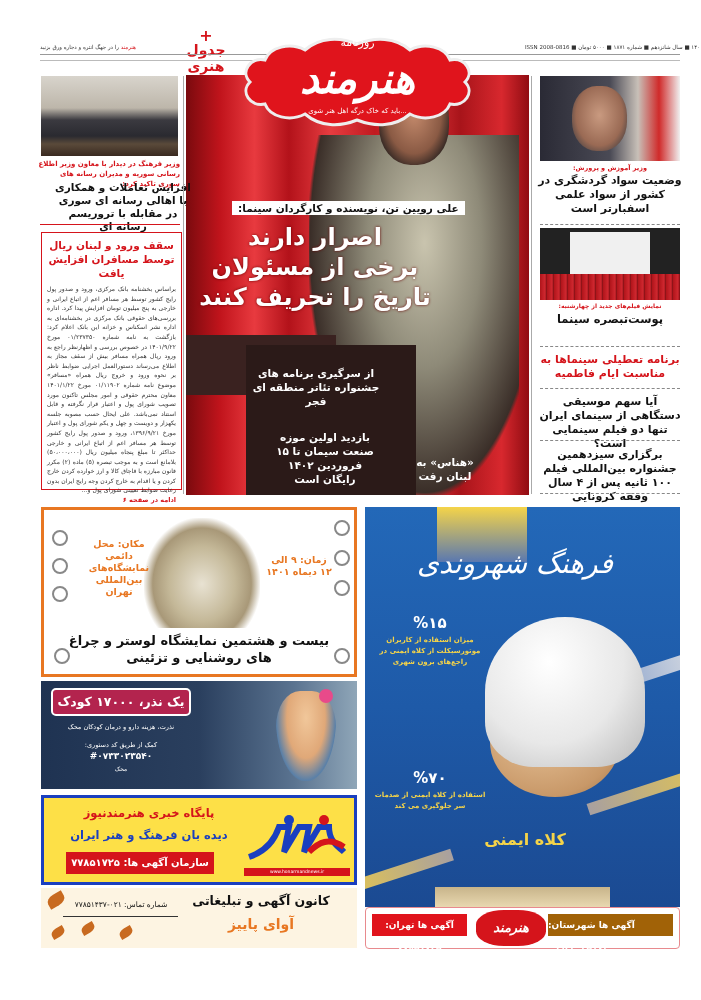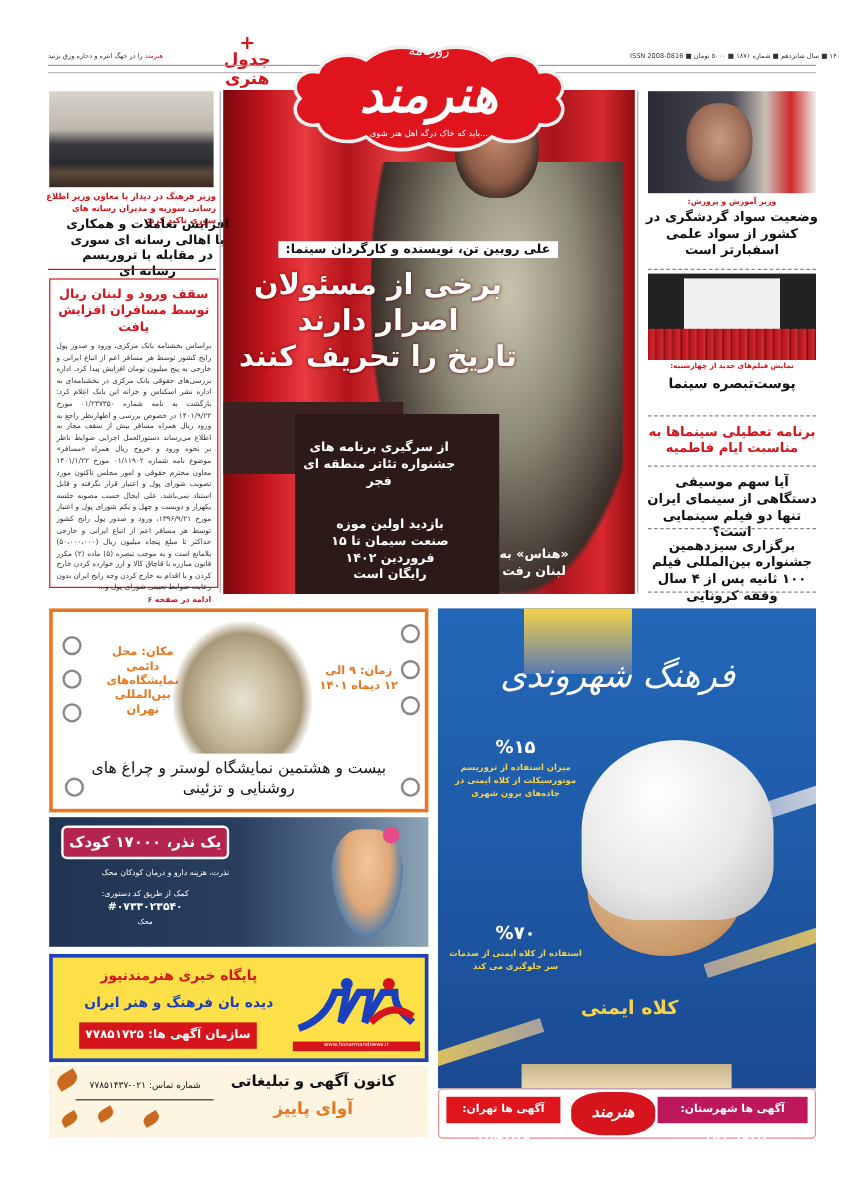--- a/index.html
+++ b/index.html
@@ -47,25 +47,25 @@
 .rt2{left:538px;top:312px;width:144px;text-align:center;color:#111;font-size:11.5px;font-weight:bold}
 .rt3{left:538px;top:353px;width:144px;text-align:center;color:#d5141b;font-size:11px;font-weight:bold;line-height:14px}
 .rt4{left:538px;top:395px;width:144px;text-align:center;color:#111;font-size:11px;font-weight:bold;line-height:14px}
 .rt5{left:538px;top:448px;width:144px;text-align:center;color:#111;font-size:11px;font-weight:bold;line-height:14px}
 .vline{left:531px;top:76px;width:1px;height:418px;background:#aaa}
 .vline2{left:183px;top:76px;width:1px;height:418px;background:#aaa}
 .ad1{left:41px;top:507px;width:316px;height:170px;border:3px solid #e87722;background:#fff}
 .ad1 .chand{position:absolute;left:100px;top:8px;width:116px;height:110px;background:radial-gradient(ellipse at 50% 60%,#e8e2d2 0%,#c4b898 40%,#a89878 60%,transparent 72%)}
 .ad1 .place{position:absolute;left:40px;top:28px;width:70px;text-align:center;color:#e87722;font-size:9.5px;font-weight:bold;line-height:12px}
 .ad1 .time{position:absolute;left:220px;top:44px;width:70px;text-align:center;color:#e87722;font-size:9.5px;font-weight:bold;line-height:12px}
-.ad1 .title{position:absolute;left:20px;top:122px;width:270px;text-align:center;color:#111;font-size:13px;font-weight:normal;line-height:17px}
+.ad1 .title{position:absolute;left:20px;top:122px;width:270px;text-align:center;color:#111;font-size:13px;font-weight:bold;line-height:17px}
 .ad1 .lg{position:absolute;width:16px;height:16px;border-radius:50%;border:2px solid #888}
 .ad2{left:41px;top:681px;width:316px;height:108px;background:linear-gradient(90deg,#1f3352 0%,#2a3f5e 50%,#5a7390 80%,#8fa6b8 100%);overflow:hidden}
 .ad2 .badge{position:absolute;left:10px;top:7px;width:140px;height:28px;background:#b3244e;border:2px solid #fff;border-radius:5px;color:#fff;font-size:12.5px;font-weight:bold;text-align:center;line-height:24px}
-.ad2 .t1{position:absolute;left:10px;top:42px;width:140px;color:#fff;font-size:6.5px}
+.ad2 .t1{position:absolute;left:10px;top:42px;width:140px;text-align:center;color:#fff;font-size:6.5px}
 .ad2 .t2{position:absolute;left:10px;top:60px;width:140px;text-align:center;color:#fff;font-size:6.5px}
 .ad2 .t3{position:absolute;left:10px;top:70px;width:140px;text-align:center;color:#fff;font-size:9px;font-weight:bold;letter-spacing:1px}
 .ad2 .logo2{position:absolute;left:68px;top:84px;width:24px;height:20px;color:#fff;font-size:6px;text-align:center}
 .ad2 .kid{position:absolute;left:235px;top:10px;width:60px;height:90px;border-radius:40%;background:radial-gradient(ellipse at 50% 30%,#f1c79a 0%,#e0a878 45%,#5a80a8 70%,transparent 72%)}
 .ad2 .flower{position:absolute;left:278px;top:8px;width:14px;height:14px;border-radius:50%;background:#e84a8a}
 .ad3{left:41px;top:795px;width:316px;height:90px;border:3px solid #1a3fbf;background:#fde047}
 .ad3 .l1{position:absolute;left:20px;top:8px;width:170px;text-align:center;color:#d5141b;font-size:11.5px;font-weight:bold}
 .ad3 .l2{position:absolute;left:10px;top:30px;width:190px;text-align:center;color:#1a3fbf;font-size:11.5px;font-weight:bold}
 .ad3 .l3{position:absolute;left:22px;top:54px;width:148px;height:22px;background:#d5141b;color:#fff;font-size:10px;font-weight:bold;text-align:center;line-height:22px}
 .ad3 .mark{position:absolute;left:200px;top:14px;width:106px;height:50px}
@@ -85,21 +85,21 @@
 .ad5 .egg{position:absolute;left:125px;top:180px;width:130px;height:110px;border-radius:50%;background:radial-gradient(ellipse at 40% 40%,#e8c49a 0%,#c89868 70%,#9a7048 100%)}
 .ad5 .stripe1{position:absolute;left:200px;top:160px;width:160px;height:14px;background:linear-gradient(90deg,#6a8ac0,#e8e8e8);transform:rotate(-18deg)}
 .ad5 .stripe2{position:absolute;left:220px;top:275px;width:140px;height:12px;background:linear-gradient(90deg,#a8a0a0,#e8c84a);transform:rotate(-18deg)}
 .ad5 .stripe3{position:absolute;left:-30px;top:360px;width:120px;height:12px;background:linear-gradient(90deg,#e8c84a,#a8a0a0);transform:rotate(-18deg)}
 .ad5 .p70{position:absolute;left:10px;top:262px;width:110px;text-align:center;color:#fff;font-size:15px;font-weight:bold}
 .ad5 .p70t{position:absolute;left:5px;top:283px;width:120px;text-align:center;color:#f5d449;font-size:7px;font-weight:bold;line-height:11px}
 .ad5 .h1{position:absolute;left:60px;top:323px;width:200px;text-align:center;color:#f5d449;font-size:16px;font-weight:bold}
 .ad5 .h2{position:absolute;left:40px;top:348px;width:240px;text-align:center;color:#fff;font-size:17px;font-weight:bold}
 .ad5 .foot{position:absolute;left:70px;top:380px;width:175px;height:20px;background:linear-gradient(180deg,#c8b48a,#e8d8b0)}
 .ad6{left:365px;top:907px;width:315px;height:42px;border:1.5px solid #e88a8e;border-radius:4px;background:#fff}
-.ad6 .r{position:absolute;right:6px;top:6px;width:125px;height:22px;background:#be185d;color:#fff;font-size:9px;font-weight:bold;text-align:center;line-height:22px}
+.ad6 .r{position:absolute;right:6px;top:6px;width:125px;height:22px;background:#a16207;color:#fff;font-size:9px;font-weight:bold;text-align:left;line-height:22px}
 .ad6 .l{position:absolute;left:6px;top:6px;width:95px;height:22px;background:#e0141c;color:#fff;font-size:9px;font-weight:bold;text-align:center;line-height:22px}
 .ad6 .mid{position:absolute;left:110px;top:2px;width:70px;height:36px;background:#d5141b;border-radius:40%;color:#fff;font-size:13px;font-weight:bold;text-align:center;line-height:36px;font-style:italic}
 </style>
 </head>
 <body>
 
 <div class="abs leftinfo"><span class="red">هنرمند</span> <span>را در جهگ انتره و دجاره ورق بزنید</span></div>
 <div class="abs jadval"><span class="plus">+</span><span>جدول هنری</span></div>
 <div class="abs dateline">یکشنبه ۴ دی ماه ۱۴۰۱ ■ سال شانزدهم ■ شماره ۱۸۷۱ ■ ۵۰۰۰ تومان ■ ISSN 2008-0816</div>
 <div class="abs topline"></div>
@@ -116,22 +116,22 @@
   <svg viewBox="0 0 255 100">
     <path d="M20,50 C10,40 20,25 35,28 C40,15 60,10 75,18 C90,5 110,5 127,12 C145,5 165,5 180,18 C195,10 215,15 220,28 C235,25 245,40 235,50 C245,60 235,75 220,72 C215,85 195,90 180,82 C165,95 145,95 127,88 C110,95 90,95 75,82 C60,90 40,85 35,72 C20,75 10,60 20,50 Z" fill="#e0141c" stroke="#eee" stroke-width="3"></path>
   </svg>
   <div class="t1">روزنامه</div>
   <div class="t2">هنرمند</div>
   <div class="t3">...باید که خاک درگه اهل هنر شوی</div>
 </div>
 
 <div class="abs kicker-box">علی رویین تن، نویسنده و کارگردان سینما:</div>
 <div class="abs hero-title">
+  <div>اصرار دارند</div>
   <div>برخی از مسئولان</div>
-  <div>اصرار دارند</div>
   <div>تاریخ را تحریف کنند</div>
 </div>
 <div class="abs sub1">از سرگیری برنامه های جشنواره تئاتر منطقه ای فجر</div>
 <div class="abs sub2">بازدید اولین موزه صنعت سیمان تا ۱۵ فروردین ۱۴۰۲ رایگان است</div>
 <div class="abs sub3">«هناس» به لبنان رفت</div>
 
 <div class="abs lphoto"></div>
 <div class="abs lkicker">وزیر فرهنگ در دیدار با معاون وزیر اطلاع رسانی سوریه و مدیران رسانه های سوری تاکید کرد:</div>
 <div class="abs ltitle">افزایش تعاملات و همکاری با اهالی رسانه ای سوری در مقابله با تروریسم رسانه ای</div>
 <div class="abs lsep"></div>
@@ -214,21 +214,21 @@
 
 <div class="abs ad5">
   <div class="glow"></div>
   <div class="stripe1"></div>
   <div class="stripe2"></div>
   <div class="stripe3"></div>
   <div class="title">فرهنگ شهروندی</div>
   <div class="egg"></div>
   <div class="helmet"></div>
   <div class="p15">%۱۵</div>
-  <div class="p15t">میزان استفاده از تروریسم موتورسیکلت از کلاه ایمنی در جاده‌های برون شهری</div>
+  <div class="p15t">میزان استفاده از کاربران موتورسیکلت از کلاه ایمنی در راجع‌های برون شهری</div>
   <div class="p70">%۷۰</div>
   <div class="p70t">استفاده از کلاه ایمنی از صدمات سر جلوگیری می کند</div>
   <div class="h1">کلاه ایمنی</div>
   <div class="foot"></div>
 </div>
 
 <div class="abs ad6">
   <div class="r">آگهی ها شهرستان: ۰۹۹۳۲۰۴۵۱۷۴</div>
   <div class="mid">هنرمند</div>
   <div class="l">آگهی ها تهران: ۷۷۸۵۱۷۲۵</div>

